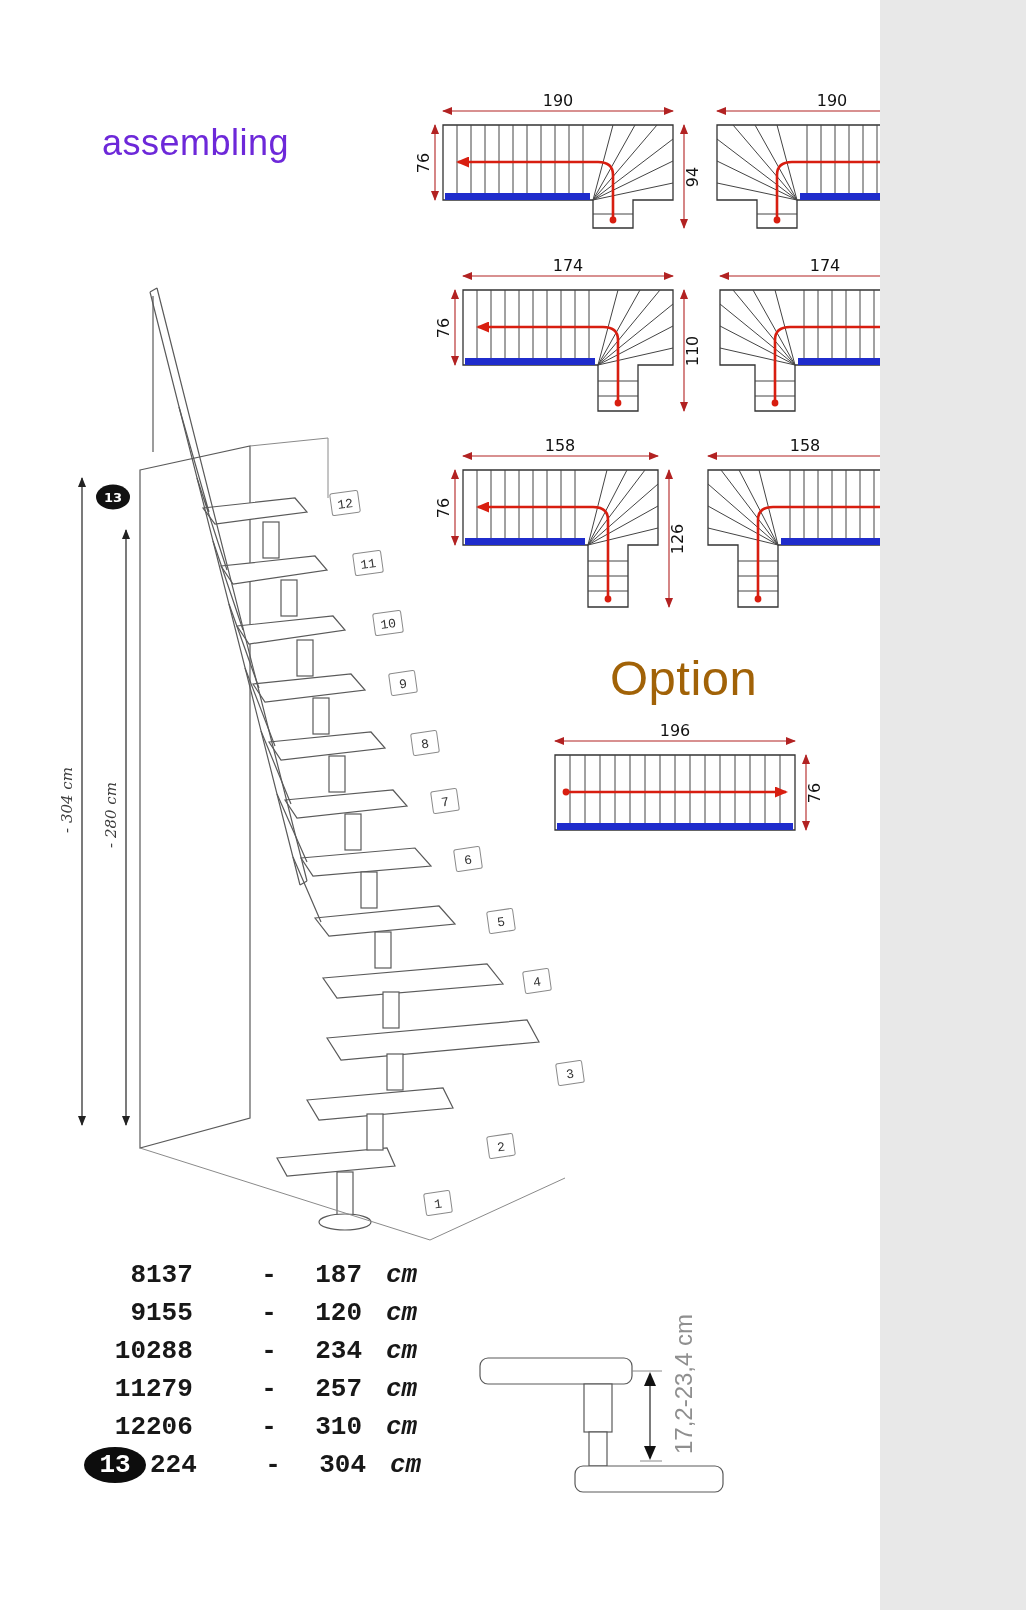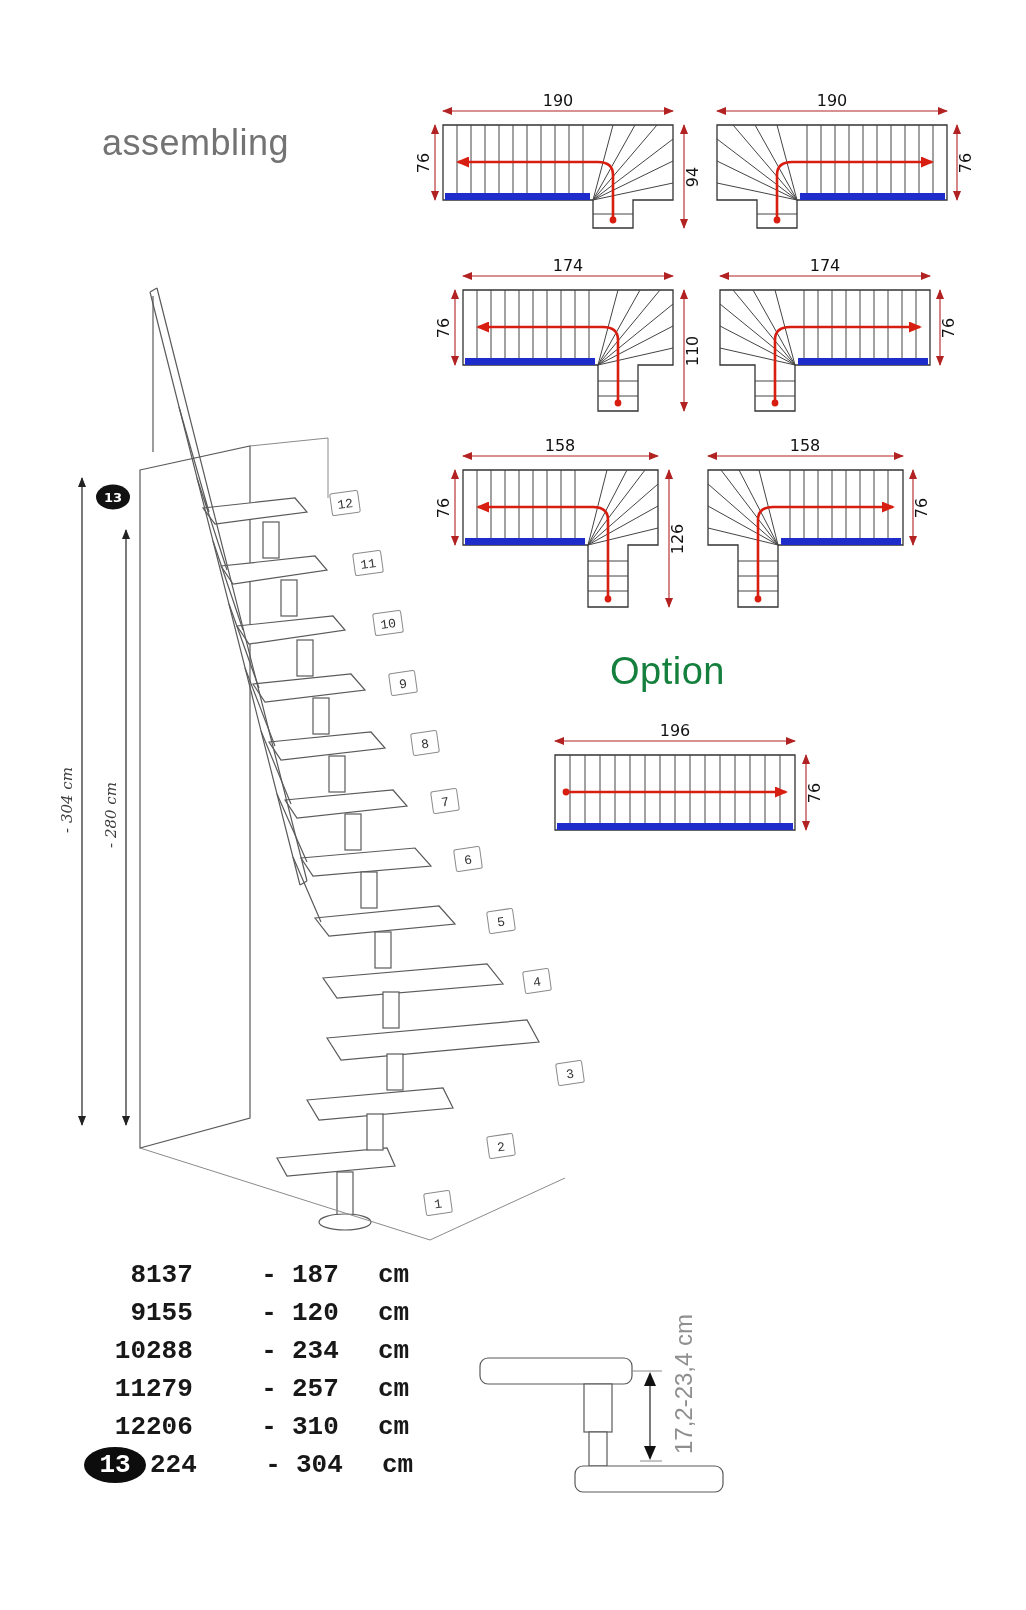--- a/index.html
+++ b/index.html
@@ -1,23 +1,23 @@
 <!DOCTYPE html>
 <html><head>
 <meta charset="utf-8">
 <style>
   html,body{margin:0;padding:0;background:#e8e8e8;}
-  .page{position:relative;width:1026px;height:1610px;background:#ffffff;overflow:hidden;
+  .page{position:relative;width:880px;height:1610px;background:#ffffff;overflow:hidden;
         font-family:"Liberation Sans",sans-serif;}
   svg.canvas{position:absolute;left:0;top:0;}
 
   
   .title{position:absolute;left:102px;top:122px;font-size:36px;line-height:1.18;
-         color:#737373;letter-spacing:.5px;font-weight:400;}
-  .option-heading{position:absolute;left:610px;top:650px;font-size:38px;color:#15803d;
+         color:#6d28d9;letter-spacing:.5px;font-weight:400;}
+  .option-heading{position:absolute;left:610px;top:650px;font-size:49px;color:#a16207;
          font-weight:500;letter-spacing:.5px;}
 
   
   .dim-num{font-family:"DejaVu Sans",sans-serif;font-size:16px;fill:#111;}
   .dim-ital{font-family:"DejaVu Serif",serif;font-style:italic;font-size:15px;fill:#3c3c3c;}
   .plq-num{font-family:"Liberation Mono",monospace;font-size:13px;fill:#333;}
   .badge-txt{font-family:"DejaVu Sans",sans-serif;font-weight:bold;font-size:13px;fill:#fff;}
   .riser-label{font-family:"Liberation Sans",sans-serif;font-size:24px;fill:#8f8f8f;}
 
   
@@ -32,22 +32,22 @@
   .art-f{fill:#fff;stroke:#5a5a5a;stroke-width:1.2;}
   .faint{fill:none;stroke:#8a8a8a;stroke-width:1;}
 
   
   .size-table{position:absolute;left:88px;top:1256px;width:420px;
       font-family:"Liberation Mono",monospace;font-weight:700;font-size:26px;color:#181818;}
   .trow{display:flex;align-items:center;height:38px;}
   .c-steps{width:58px;text-align:right;}
   .c-min{width:100px;text-align:left;}
   .c-dash{width:46px;text-align:center;}
-  .c-max{width:70px;}
-  .c-unit{margin-left:16px;}
+  .c-max{width:70px;text-align:right;}
+  .c-unit{margin-left:24px;font-style:italic;}
   .c-steps.hl{background:#0d0d0d;color:#fff;border-radius:50%;width:62px;height:36px;
       display:flex;align-items:center;justify-content:center;transform:translateX(-4px);}
 </style>
 </head>
 <body>
 
 <div class="page">
 
 <svg class="canvas" width="1026" height="1610" viewBox="0 0 1026 1610">
   <defs>

